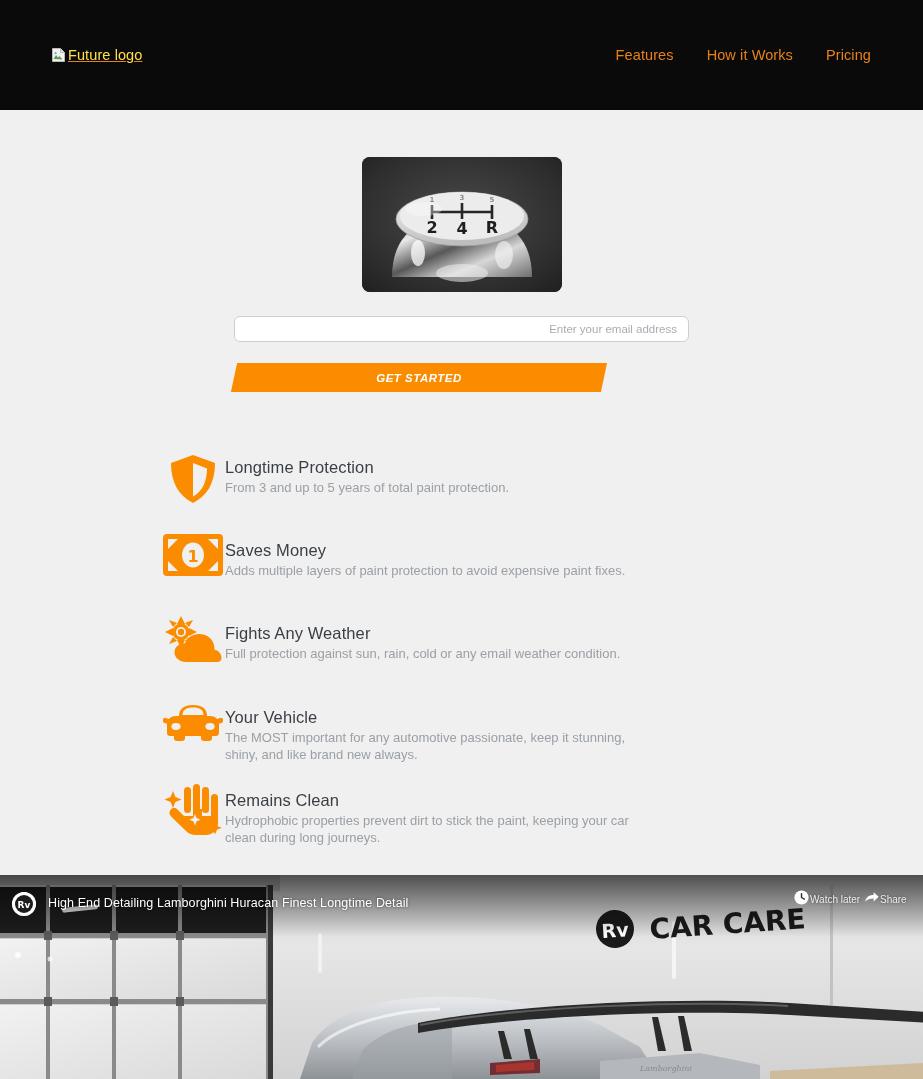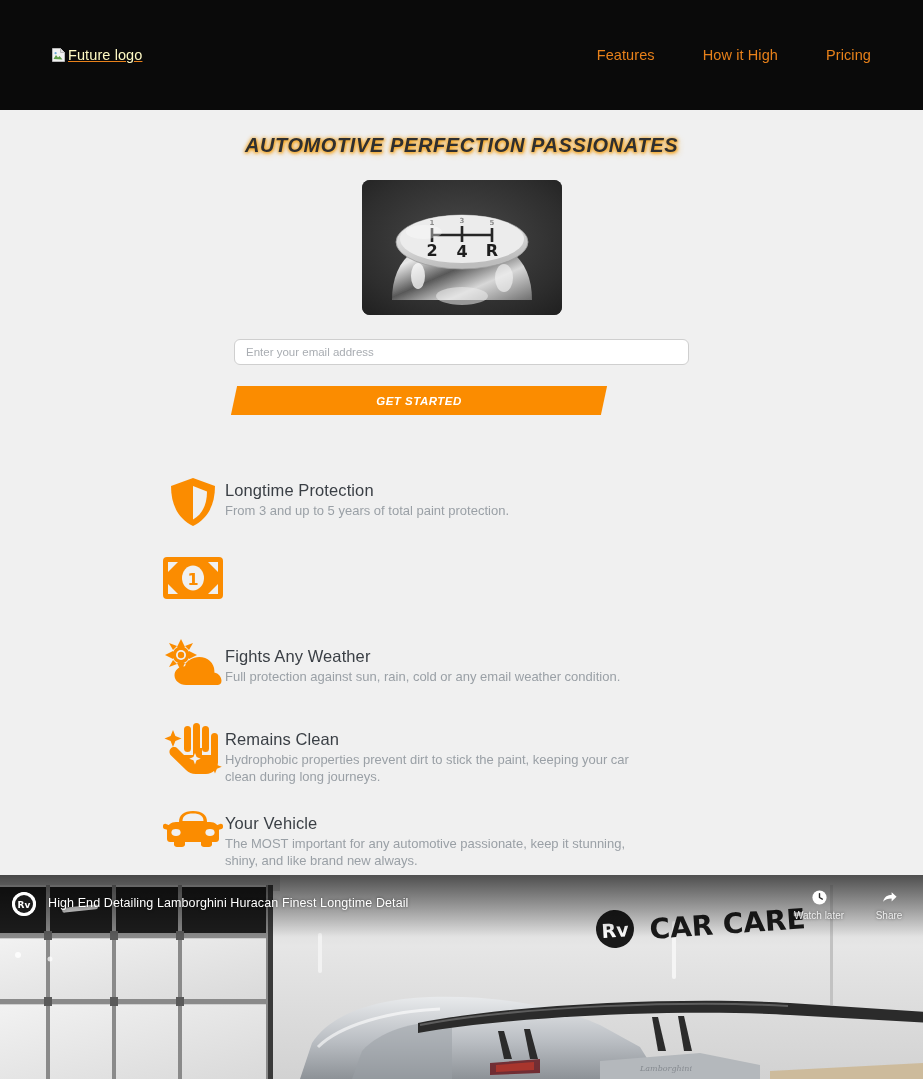--- a/index.html
+++ b/index.html
@@ -51,32 +51,32 @@
     width: 13px;
     height: 14px;
     position: relative;
     flex: 0 0 auto;
     display: inline-block;
   }
   .broken-img svg { display: block; }
 
   .brand-alt {
     font-size: 14.5px;
-    color: #fef9c3;
+    color: #fde047;
     letter-spacing: .1px;
   }
 
   .main-nav {
     position: absolute;
     right: 52px;
     top: 0;
     height: 110px;
     display: flex;
     align-items: center;
-    gap: 48px;
+    gap: 33px;
   }
   .nav-link {
     color: #e8811a;
     font-size: 14.5px;
     text-decoration: none;
     white-space: nowrap;
     letter-spacing: .1px;
   }
 
   
@@ -120,20 +120,21 @@
     height: 26px;
     margin: 0 auto;
     border: 1px solid #cfcfcf;
     border-radius: 6px;
     background: #ffffff;
     padding: 12px 11px;
     font-family: "Liberation Sans", sans-serif;
     font-size: 11.5px;
     color: #3a3f45;
     outline: none;
+    text-align: right;
   }
   .email-input::placeholder { color: #a9adb2; }
 
   .cta-wrap {
     width: 455px;
     margin: 21px auto 0;
     display: flex;
     justify-content: flex-start;
   }
 
@@ -275,21 +276,21 @@
 
   .video-actions {
     position: absolute;
     right: 8px;
     top: 14px;
     display: flex;
     gap: 18px;
   }
   .video-action {
     display: flex;
-    flex-direction: column;
+    flex-direction: row;
     align-items: center;
     width: 52px;
     cursor: pointer;
   }
   .video-action svg { display: block; margin-bottom: 4px; }
   .video-action-label {
     color: #eeeeee;
     font-size: 10px;
     text-shadow: 0 0 3px rgba(0,0,0,.55);
     white-space: nowrap;
@@ -309,28 +310,27 @@
           <path d="M1.5 11 L4 7 L6 9.5 L7.5 8 L10.5 11.5 Z" fill="#5f9e4a"></path>
           <circle cx="3.6" cy="5.2" r="1.1" fill="#6aa7d8"></circle>
           <path d="M2 13.8 L11 1" stroke="#ffffff" stroke-width="1.2" opacity="0"></path>
         </svg>
       </span>
       <span class="brand-alt">Future logo</span>
     </a>
 
     <nav class="main-nav">
       <a class="nav-link" href="#">Features</a>
-      <a class="nav-link" href="#">How it High</a>
+      <a class="nav-link" href="#">How it Works</a>
       <a class="nav-link" href="#">Pricing</a>
     </nav>
   </header>
 
   <section class="hero">
 
-    <h1 class="hero-title">AUTOMOTIVE PERFECTION PASSIONATES</h1>
 
     <div class="hero-media">
       <svg viewBox="0 0 200 135" preserveAspectRatio="xMidYMid slice" xmlns="http://www.w3.org/2000/svg">
         <defs>
           <radialGradient id="bgGrad" cx="50%" cy="45%" r="75%">
             <stop offset="0%" stop-color="#4a4a4a"></stop>
             <stop offset="70%" stop-color="#2e2e2e"></stop>
             <stop offset="100%" stop-color="#1f1f1f"></stop>
           </radialGradient>
           <linearGradient id="knobTop" x1="0%" y1="0%" x2="30%" y2="100%">
@@ -414,20 +414,24 @@
         <svg width="62" height="44" viewBox="0 0 62 44" xmlns="http://www.w3.org/2000/svg">
           <rect x="1" y="1" width="60" height="42" rx="4" fill="#fb8c00"></rect>
           <path d="M6 6 L16 6 L6 16 Z" fill="#f0f0f0"></path>
           <path d="M56 6 L46 6 L56 16 Z" fill="#f0f0f0"></path>
           <path d="M6 38 L16 38 L6 28 Z" fill="#f0f0f0"></path>
           <path d="M56 38 L46 38 L56 28 Z" fill="#f0f0f0"></path>
           <ellipse cx="31" cy="22" rx="11" ry="12.5" fill="#f0f0f0"></ellipse>
           <text x="31" y="29" font-family="DejaVu Sans, sans-serif" font-size="16" font-weight="bold" fill="#fb8c00" text-anchor="middle">1</text>
         </svg>
       </div>
+      <div class="feature-text">
+        <div class="feature-title">Saves Money</div>
+        <div class="feature-desc">Adds multiple layers of paint protection to avoid expensive paint fixes.</div>
+      </div>
     </div>
 
     <div class="feature feature--weather">
       <div class="feature-icon">
         <svg width="62" height="52" viewBox="0 0 62 52" xmlns="http://www.w3.org/2000/svg">
           <g fill="#fb8c00">
 
             <path d="M19 0 L23 8 L15 8 Z"></path>
             <path d="M19 32 L15 24 L23 24 Z"></path>
             <path d="M3 16 L11 12 L11 20 Z"></path>
@@ -445,20 +449,45 @@
             <path d="M24 46 C17.5 46 12.5 41.6 12.5 36.3 C12.5 31.1 17.2 27 22.9 27.3 C25.1 21.9 30.6 18 37.2 18 C45.6 18 52.4 24.2 52.4 31.9 C52.4 32.4 52.4 32.9 52.3 33.4 C56.5 34.3 59.5 37.7 59.5 41.8 C59.5 44.1 58.2 46 56 46 Z"></path>
           </g>
         </svg>
       </div>
       <div class="feature-text">
         <div class="feature-title">Fights Any Weather</div>
         <div class="feature-desc">Full protection against sun, rain, cold or any email weather condition.</div>
       </div>
     </div>
 
+    <div class="feature feature--vehicle">
+      <div class="feature-icon">
+        <svg width="62" height="44" viewBox="0 0 62 44" xmlns="http://www.w3.org/2000/svg">
+          <g fill="#fb8c00">
+
+            <path d="M17 16 C17 9 21.5 5 31 5 C40.5 5 45 9 45 16 Z"></path>
+
+            <path d="M5 24 C5 19 9 16 14 16 L48 16 C53 16 57 19 57 24 L57 33 C57 35 55.6 36 54 36 L50 36 L50 38.5 C50 40 48.6 41 47 41 L42 41 C40.4 41 39 40 39 38.5 L39 36 L23 36 L23 38.5 C23 40 21.6 41 20 41 L15 41 C13.4 41 12 40 12 38.5 L12 36 L8 36 C6.4 36 5 35 5 33 Z"></path>
+
+            <path d="M1 20 C1 18.5 2.3 17.5 4 18 L8 19.4 L6 24 L2.5 23 C1.6 22.7 1 21.9 1 21 Z"></path>
+            <path d="M61 20 C61 18.5 59.7 17.5 58 18 L54 19.4 L56 24 L59.5 23 C60.4 22.7 61 21.9 61 21 Z"></path>
+          </g>
+
+          <path d="M20.5 15 C20.5 10 24 7.5 31 7.5 C38 7.5 41.5 10 41.5 15 Z" fill="#f0f0f0"></path>
+
+          <ellipse cx="14" cy="26.5" rx="4.6" ry="3.4" fill="#f0f0f0"></ellipse>
+          <ellipse cx="48" cy="26.5" rx="4.6" ry="3.4" fill="#f0f0f0"></ellipse>
+        </svg>
+      </div>
+      <div class="feature-text">
+        <div class="feature-title">Your Vehicle</div>
+        <div class="feature-desc">The MOST important for any automotive passionate, keep it stunning, shiny, and like brand new always.</div>
+      </div>
+    </div>
+
     <div class="feature feature--clean">
       <div class="feature-icon">
         <svg width="62" height="54" viewBox="0 0 62 54" xmlns="http://www.w3.org/2000/svg">
           <g fill="#fb8c00">
 
             <rect x="22" y="4" width="7" height="26" rx="3.5"></rect>
             <rect x="31" y="1" width="7" height="29" rx="3.5"></rect>
             <rect x="40" y="4" width="7" height="26" rx="3.5"></rect>
             <rect x="49" y="11" width="7" height="21" rx="3.5"></rect>
 
@@ -466,45 +495,20 @@
 
             <path d="M11 8 L13.4 14.1 L19.5 16.5 L13.4 18.9 L11 25 L8.6 18.9 L2.5 16.5 L8.6 14.1 Z"></path>
             <path d="M33 31 L34.6 35.1 L38.7 36.7 L34.6 38.3 L33 42.4 L31.4 38.3 L27.3 36.7 L31.4 35.1 Z" fill="#f0f0f0"></path>
             <path d="M53 38 L54.9 42.9 L59.8 44.8 L54.9 46.7 L53 51.6 L51.1 46.7 L46.2 44.8 L51.1 42.9 Z"></path>
           </g>
         </svg>
       </div>
       <div class="feature-text">
         <div class="feature-title">Remains Clean</div>
         <div class="feature-desc">Hydrophobic properties prevent dirt to stick the paint, keeping your car clean during long journeys.</div>
-      </div>
-    </div>
-
-    <div class="feature feature--vehicle">
-      <div class="feature-icon">
-        <svg width="62" height="44" viewBox="0 0 62 44" xmlns="http://www.w3.org/2000/svg">
-          <g fill="#fb8c00">
-
-            <path d="M17 16 C17 9 21.5 5 31 5 C40.5 5 45 9 45 16 Z"></path>
-
-            <path d="M5 24 C5 19 9 16 14 16 L48 16 C53 16 57 19 57 24 L57 33 C57 35 55.6 36 54 36 L50 36 L50 38.5 C50 40 48.6 41 47 41 L42 41 C40.4 41 39 40 39 38.5 L39 36 L23 36 L23 38.5 C23 40 21.6 41 20 41 L15 41 C13.4 41 12 40 12 38.5 L12 36 L8 36 C6.4 36 5 35 5 33 Z"></path>
-
-            <path d="M1 20 C1 18.5 2.3 17.5 4 18 L8 19.4 L6 24 L2.5 23 C1.6 22.7 1 21.9 1 21 Z"></path>
-            <path d="M61 20 C61 18.5 59.7 17.5 58 18 L54 19.4 L56 24 L59.5 23 C60.4 22.7 61 21.9 61 21 Z"></path>
-          </g>
-
-          <path d="M20.5 15 C20.5 10 24 7.5 31 7.5 C38 7.5 41.5 10 41.5 15 Z" fill="#f0f0f0"></path>
-
-          <ellipse cx="14" cy="26.5" rx="4.6" ry="3.4" fill="#f0f0f0"></ellipse>
-          <ellipse cx="48" cy="26.5" rx="4.6" ry="3.4" fill="#f0f0f0"></ellipse>
-        </svg>
-      </div>
-      <div class="feature-text">
-        <div class="feature-title">Your Vehicle</div>
-        <div class="feature-desc">The MOST important for any automotive passionate, keep it stunning, shiny, and like brand new always.</div>
       </div>
     </div>
   </section>
 
   <div class="video-embed">
 
     <svg class="video-frame" viewBox="0 0 923 204" preserveAspectRatio="none" xmlns="http://www.w3.org/2000/svg">
       <defs>
         <linearGradient id="wallG" x1="0%" y1="0%" x2="0%" y2="100%">
           <stop offset="0%" stop-color="#cfcfcf"></stop>

